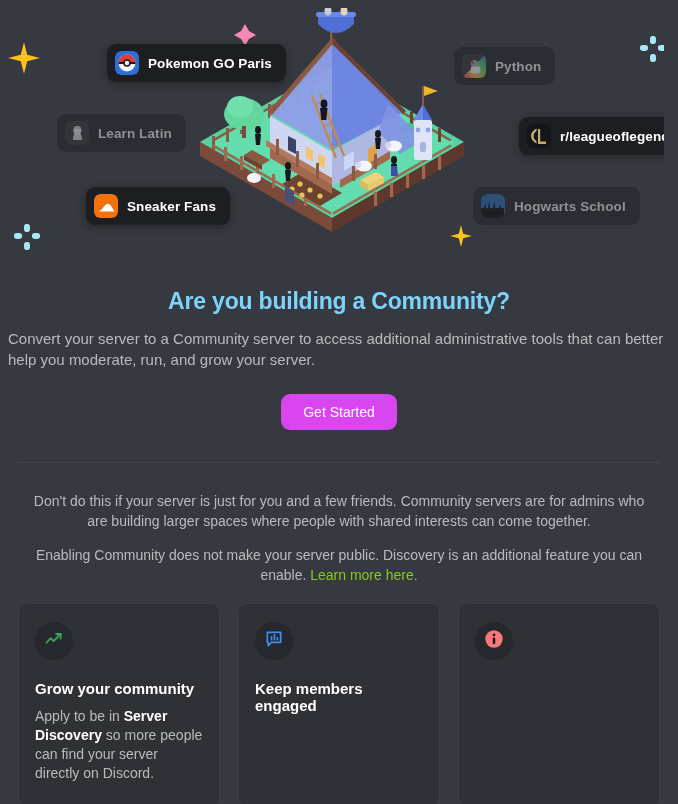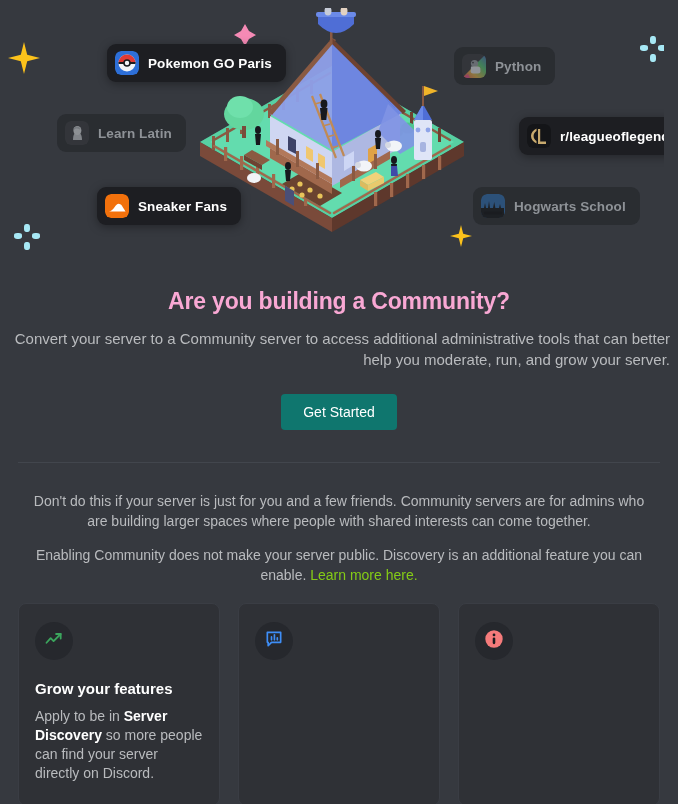--- a/index.html
+++ b/index.html
@@ -94,42 +94,42 @@
     position: relative;
   }
 
   
   .body-block { padding: 0 6px; }
 
   .headline {
     text-align: center;
     font-size: 23px;
     font-weight: 700;
-    color: #f9a8d4;
+    color: #7dd3fc;
     margin-top: 20px;
     letter-spacing: -0.2px;
   }
 
   .subhead {
-    text-align: right;
+    text-align: left;
     font-size: 15px;
     line-height: 21px;
     color: #b9bbbe;
     max-width: 662px;
     margin: 13px auto 0;
   }
 
   .cta-row { text-align: center; margin-top: 24px; }
 
   .btn-primary {
     display: inline-block;
-    background: #0f766e;
+    background: #d946ef;
     color: #ffffff;
     border: none;
-    border-radius: 4px;
+    border-radius: 9px;
     font-family: inherit;
     font-size: 14px;
     font-weight: 500;
     padding: 11px 22px;
     cursor: pointer;
     line-height: 1;
   }
 
   .divider {
     height: 1px;
@@ -432,21 +432,21 @@
         <svg viewBox="0 0 24 24" width="24" height="24">
           <rect width="24" height="24" rx="6" fill="#3b3d42"></rect>
           <path d="M8 19c0-5 1.5-8 4.2-8S17 13.5 17 19z" fill="#c9ccd1"></path>
           <ellipse cx="12.4" cy="9.5" rx="4" ry="4.6" fill="#dfe2e6"></ellipse>
           <path d="M8.6 7.6c1-2.6 5.6-2.9 6.8 0 .4 1-.6 1.3-1.3.7-1.5-1.2-3.6-1.1-4.6.1-.6.6-1.2.2-.9-.8z" fill="#b7bbc1"></path>
         </svg>
       </span>
       <span class="pill-label">Learn Latin</span>
     </div>
 
-    <div class="pill" style="left:97px; top:187px;">
+    <div class="pill" style="left:86px; top:187px;">
       <span class="pill-icon">
         <svg viewBox="0 0 24 24" width="24" height="24">
           <rect width="24" height="24" rx="6" fill="#f2710c"></rect>
           <path d="M3.5 17.5c2.5 0 4.2-1.6 6-4.2 1.5-2.2 2.6-3.6 4.2-3.6 2.4 0 3.4 2.2 4.6 4.4.7 1.3 1.6 2.3 2.2 3.4z" fill="#ffffff"></path>
         </svg>
       </span>
       <span class="pill-label">Sneaker Fans</span>
     </div>
 
     <div class="pill faded" style="left:454px; top:47px;">
@@ -517,37 +517,38 @@
 
       <div class="card">
         <div class="card-icon">
           <span>
             <svg viewBox="0 0 24 24" width="20" height="20" fill="none" stroke="#3ba55d" stroke-width="2.2" stroke-linecap="round" stroke-linejoin="round">
               <path d="M3 16.5 L8 11 L11.5 14.5 L20 6"></path>
               <path d="M14.5 6 H20 V11.5"></path>
             </svg>
           </span>
         </div>
-        <div class="card-title">Grow your features</div>
+        <div class="card-title">Grow your community</div>
         <div class="card-text">
           <span>Apply to be in </span><b>Server Discovery</b><span> so more people can find your server directly on Discord.</span>
         </div>
       </div>
 
       <div class="card">
         <div class="card-icon">
           <span>
             <svg viewBox="0 0 24 24" width="20" height="20" fill="none" stroke="#3e8ef7" stroke-width="2" stroke-linecap="round" stroke-linejoin="round">
               <path d="M4 4 H20 V16 H9 L5 20 V16 H4 Z"></path>
               <path d="M9 13 V9.5"></path>
                 <path d="M12.5 13 V7"></path>
                 <path d="M16 13 V10.5"></path>
             </svg>
           </span>
         </div>
+        <div class="card-title">Keep members engaged</div>
       </div>
 
       <div class="card">
         <div class="card-icon">
           <span>
             <svg viewBox="0 0 24 24" width="22" height="22">
               <circle cx="12" cy="12" r="9.5" fill="#f57b7b"></circle>
               <circle cx="12" cy="7.6" r="1.5" fill="#1a1b1e"></circle>
               <rect x="10.6" y="10.4" width="2.8" height="7.2" rx="1.4" fill="#1a1b1e"></rect>
             </svg>

